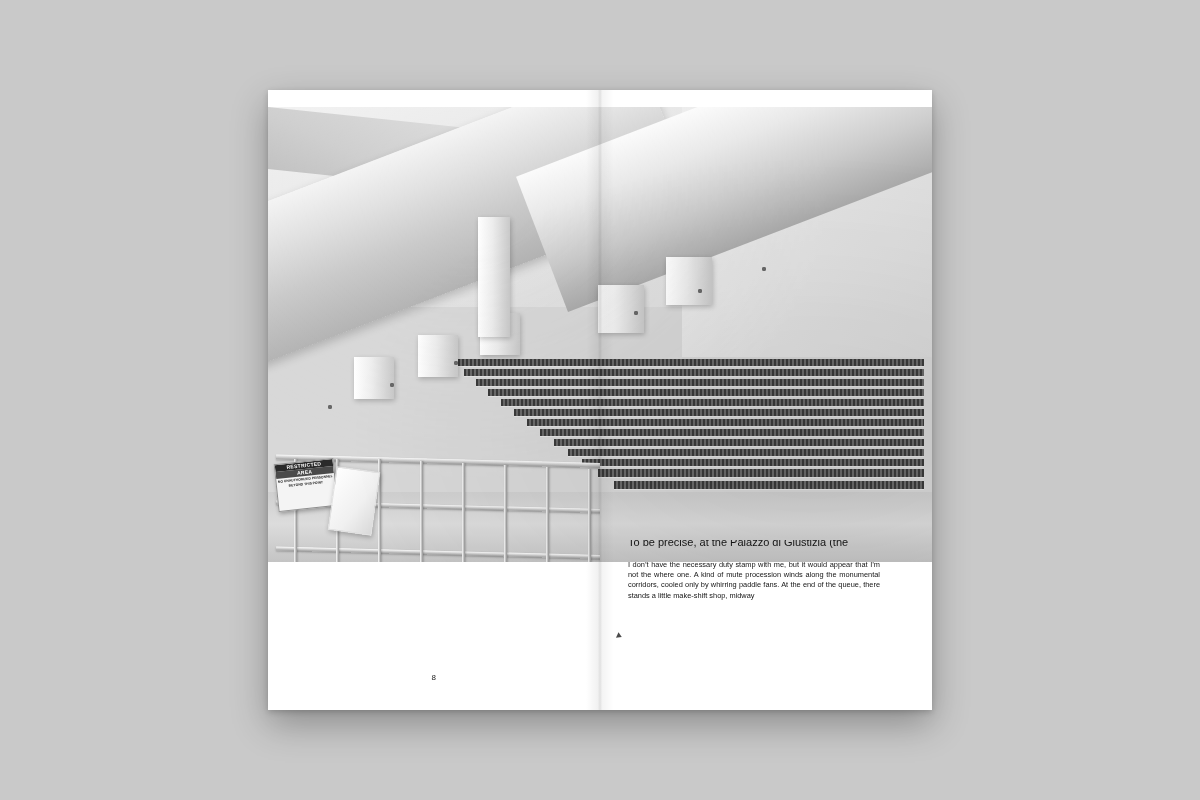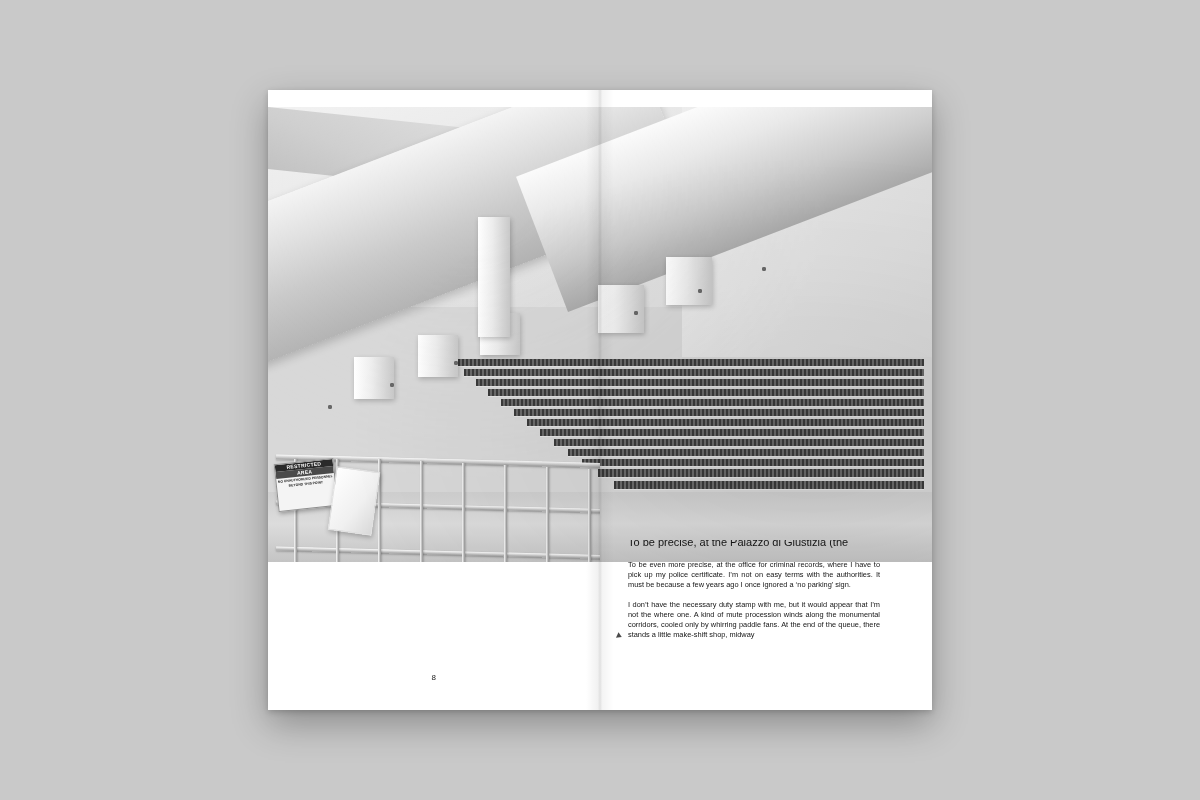--- a/index.html
+++ b/index.html
@@ -396,21 +396,20 @@
         </div>
       </div>
 
       <div class="clipped-line">
         <span>To be precise, at the Palazzo di Giustizia (the courthouse).</span>
       </div>
 
       <div class="margin-mark"></div>
 
       <div class="text-col">
-        <p>To be even more precise, at the office for criminal records, where I have to pick up my police certificate. I’m not on easy terms with the authorities. It must be because a few years ago I once ignored a ‘no parking’ sign.</p>
         <p>I don’t have the necessary duty stamp with me, but it would appear that I’m not the where one. A kind of mute procession winds along the monumental corridors, cooled only by whirring paddle fans. At the end of the queue, there stands a little make-shift shop, midway</p>
       </div>
     </div>
 
     <div id="gutter"></div>
   </div>
 
 </div>
 
 </body></html>

